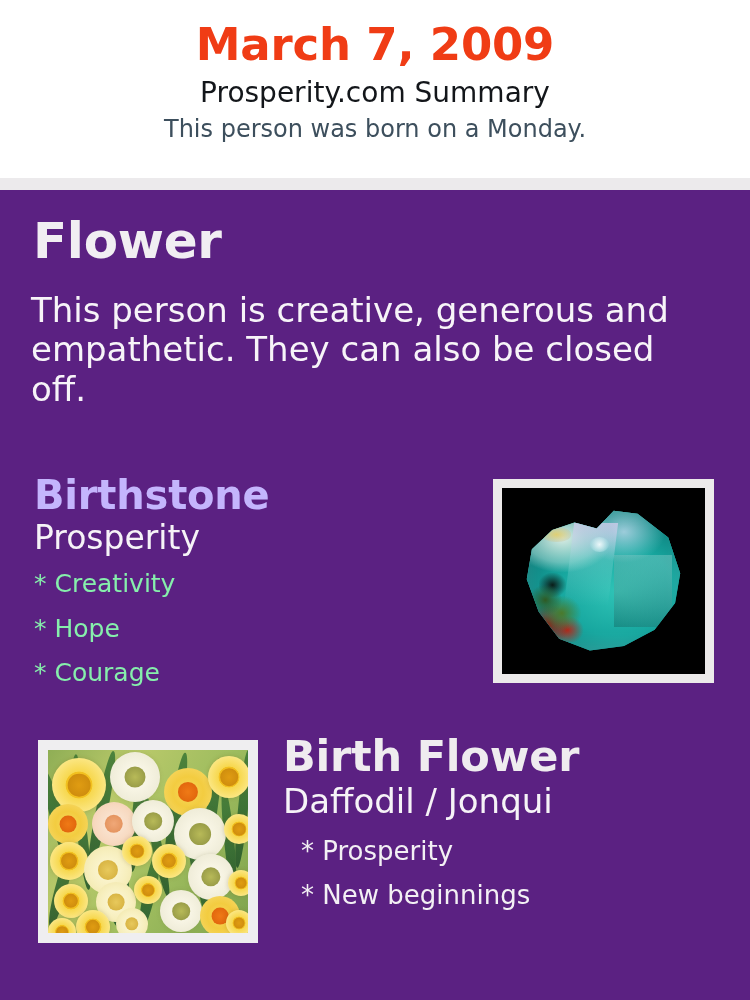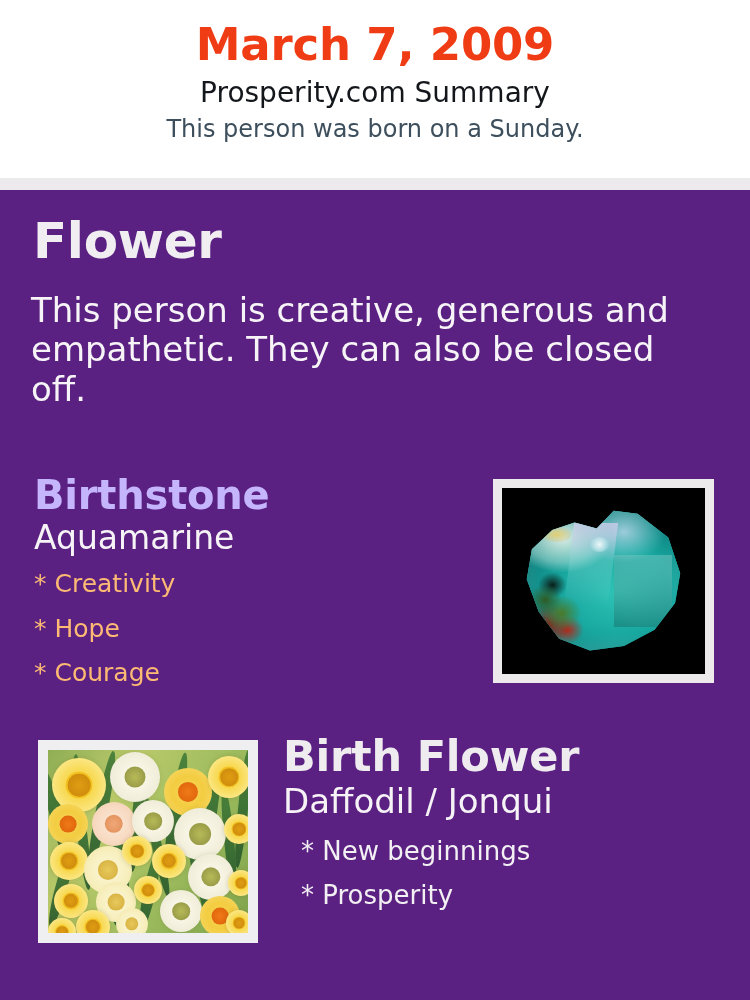--- a/index.html
+++ b/index.html
@@ -125,21 +125,21 @@
     margin: 5px 0 0 0;
   }
   .stone-traits {
     list-style: none;
     margin: 6px 0 0 0;
     padding: 0;
   }
   .stone-traits li {
     font-size: 25px;
     font-weight: normal;
-    color: #fdba74;
+    color: #86efac;
     line-height: 1.78;
     white-space: nowrap;
   }
 
   
   .gem-frame {
     position: absolute;
     left: 493px;
     top: 479px;
     width: 221px;
@@ -325,46 +325,46 @@
   }
 </style>
 </head>
 <body>
 
 <div class="page">
 
   <div class="header">
     <h1 class="header-date">March 7, 2009</h1>
     <h2 class="header-sub">Prosperity.com Summary</h2>
-    <p class="header-note">This person was born on a Sunday.</p>
+    <p class="header-note">This person was born on a Monday.</p>
   </div>
 
   <div class="divider"></div>
 
   <div class="body-panel">
 
     <h2 class="sign-title">Flower</h2>
     <p class="sign-desc">This person is creative, generous and empathetic. They can also be closed off.</p>
 
     <div class="stone-block">
       <h3 class="stone-heading">Birthstone</h3>
-      <div class="stone-name">Aquamarine</div>
+      <div class="stone-name">Prosperity</div>
       <ul class="stone-traits">
         <li>* Creativity</li>
         <li>* Hope</li>
         <li>* Courage</li>
       </ul>
     </div>
 
     <div class="flower-block">
       <h3 class="flower-heading">Birth Flower</h3>
       <div class="flower-name">Daffodil / Jonqui</div>
       <ul class="flower-traits">
+        <li>* Prosperity</li>
         <li>* New beginnings</li>
-        <li>* Prosperity</li>
       </ul>
     </div>
   </div>
 
   <div class="gem-frame">
     <div class="gem-photo">
       <div class="gem-crystal">
         <div class="gem-facet-a"></div>
         <div class="gem-facet-b"></div>
         <div class="gem-highlight"></div>

